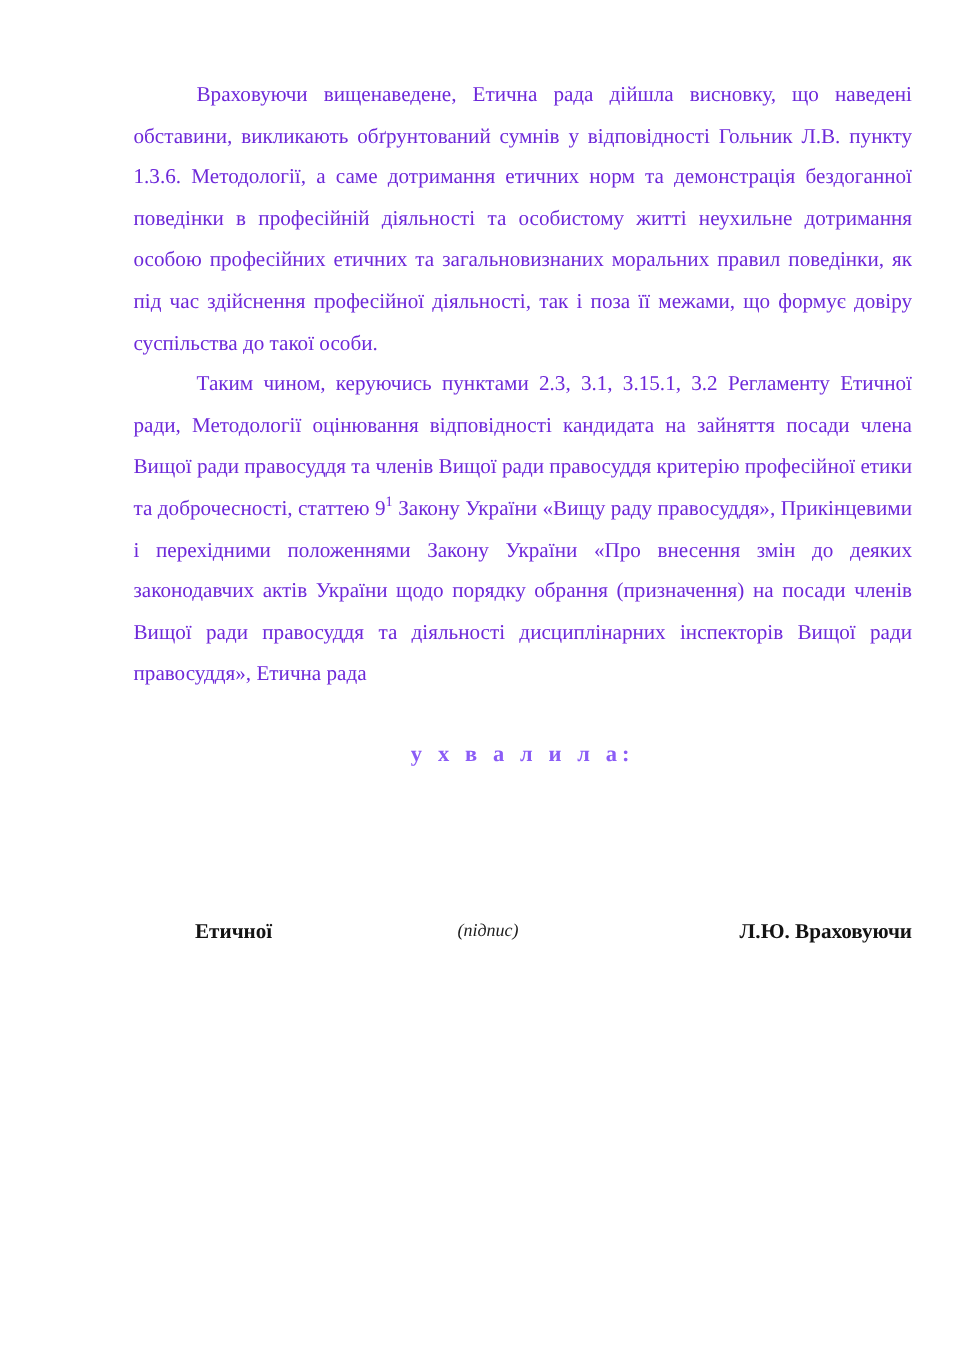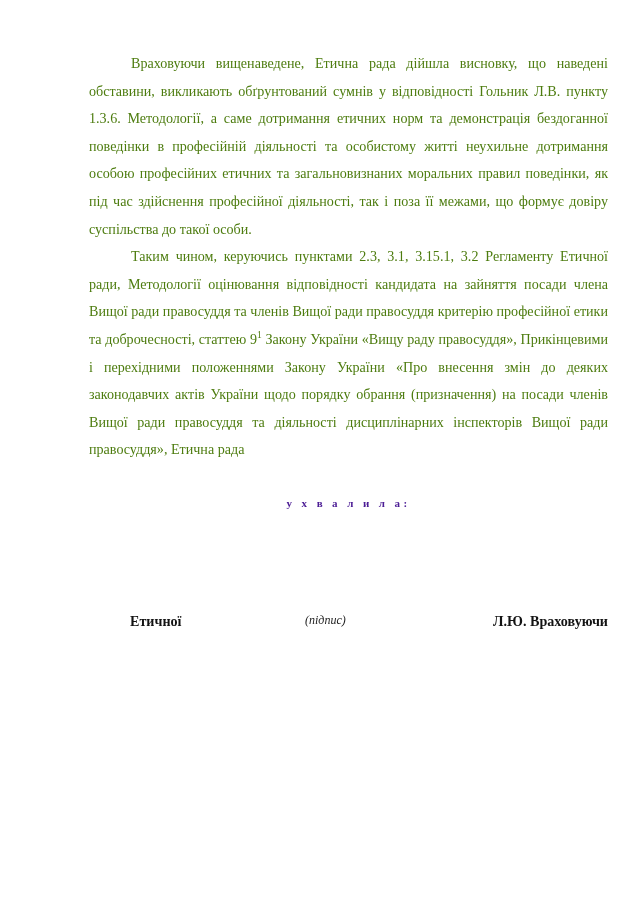--- a/index.html
+++ b/index.html
@@ -29,44 +29,44 @@
   }
 
   p.para {
     margin: 0;
     padding: 0;
     font-size: 14.1px;
     line-height: 27.6px;
     text-align: justify;
     text-justify: inter-word;
     text-indent: 42px;
-    color: #4d7c0f;
+    color: #6d28d9;
     hyphens: none;
   }
 
   p.para + p.para {
     margin-top: 0;
   }
 
   
   .sup {
     font-size: 0.68em;
     vertical-align: super;
     line-height: 0;
   }
 
   .resolution-heading {
     margin: 0;
-    font-size: 11px;
+    font-size: 15px;
     line-height: 27.6px;
     font-weight: bold;
     text-align: center;
     text-indent: 0;
     letter-spacing: 3.4px;
-    color: #4c1d95;
+    color: #8b5cf6;
     padding-top: 26px;
     padding-bottom: 0px;
   }
 
   .gap-after-heading {
     height: 0px;
   }
 
   .signature-row {
     position: absolute;

